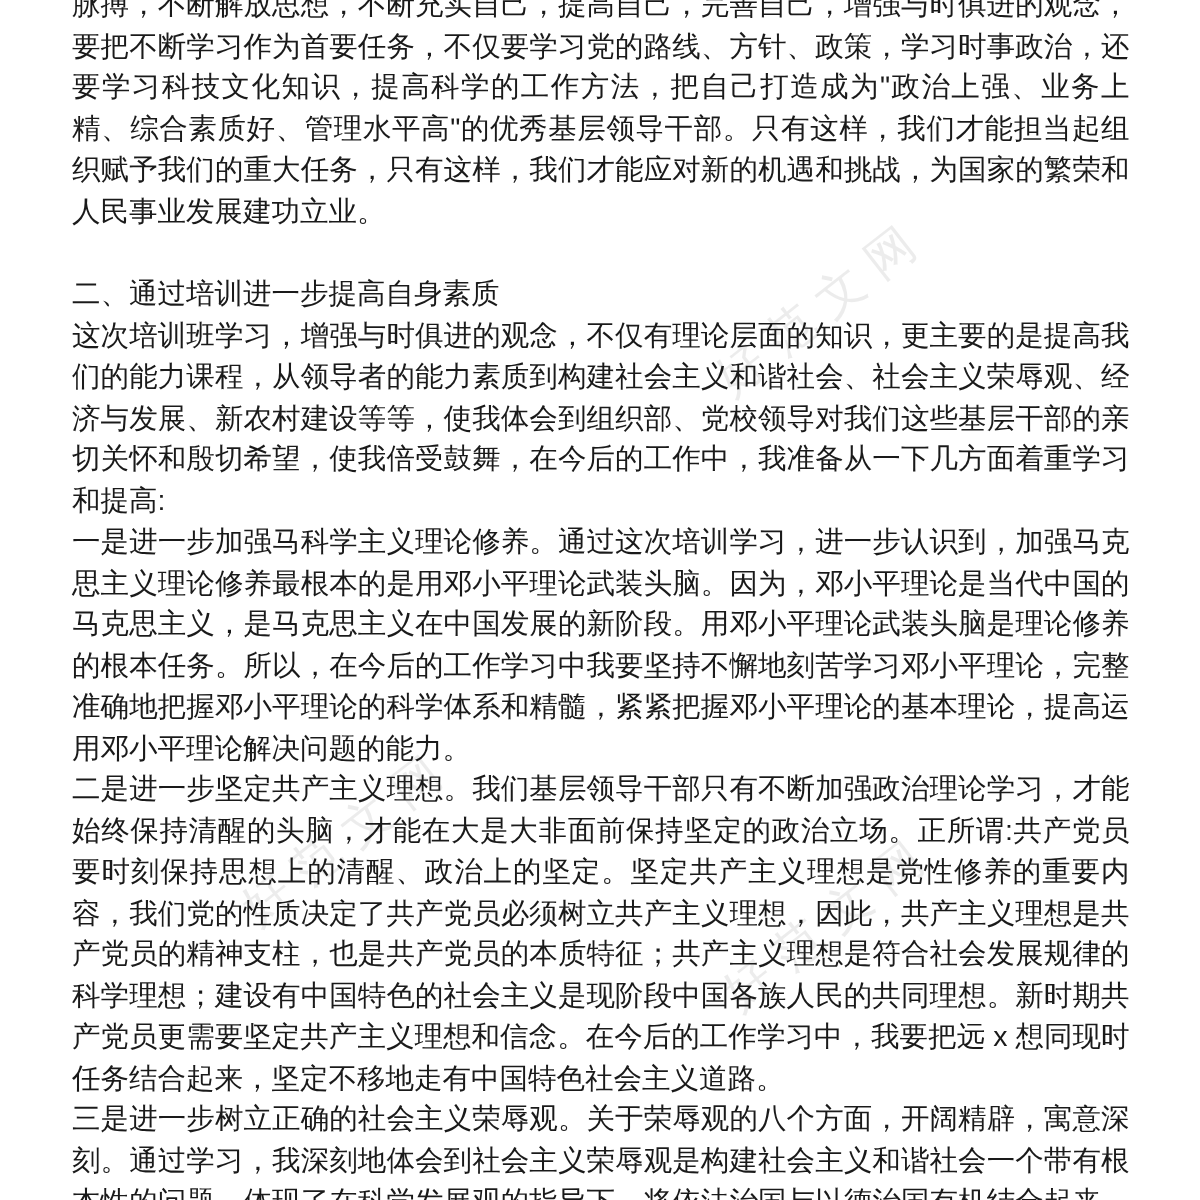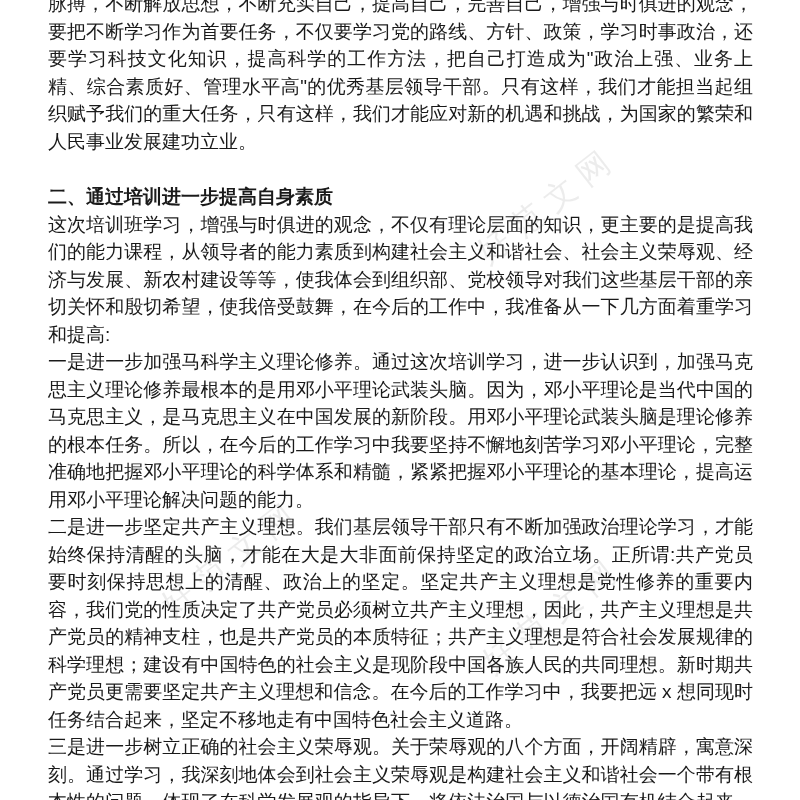--- a/index.html
+++ b/index.html
@@ -43,21 +43,20 @@
     text-align: justify;
     text-justify: inter-ideograph;
     word-break: break-all;
   }
   .para {
     margin: 0;
   }
   .para.heading {
     margin-top: 28px;
     text-align: left;
-    font-weight: bold;
   }
 </style>
 </head>
 <body>
 
 <div class="page">
 
   <div class="watermark-layer">
       <span class="watermark" style="left: 548px; top: 205px; color: rgb(0, 0, 0);">好范文网</span>
       <span class="watermark" style="left: 232px; top: 558px; color: rgb(0, 0, 0);">好范文网</span>

